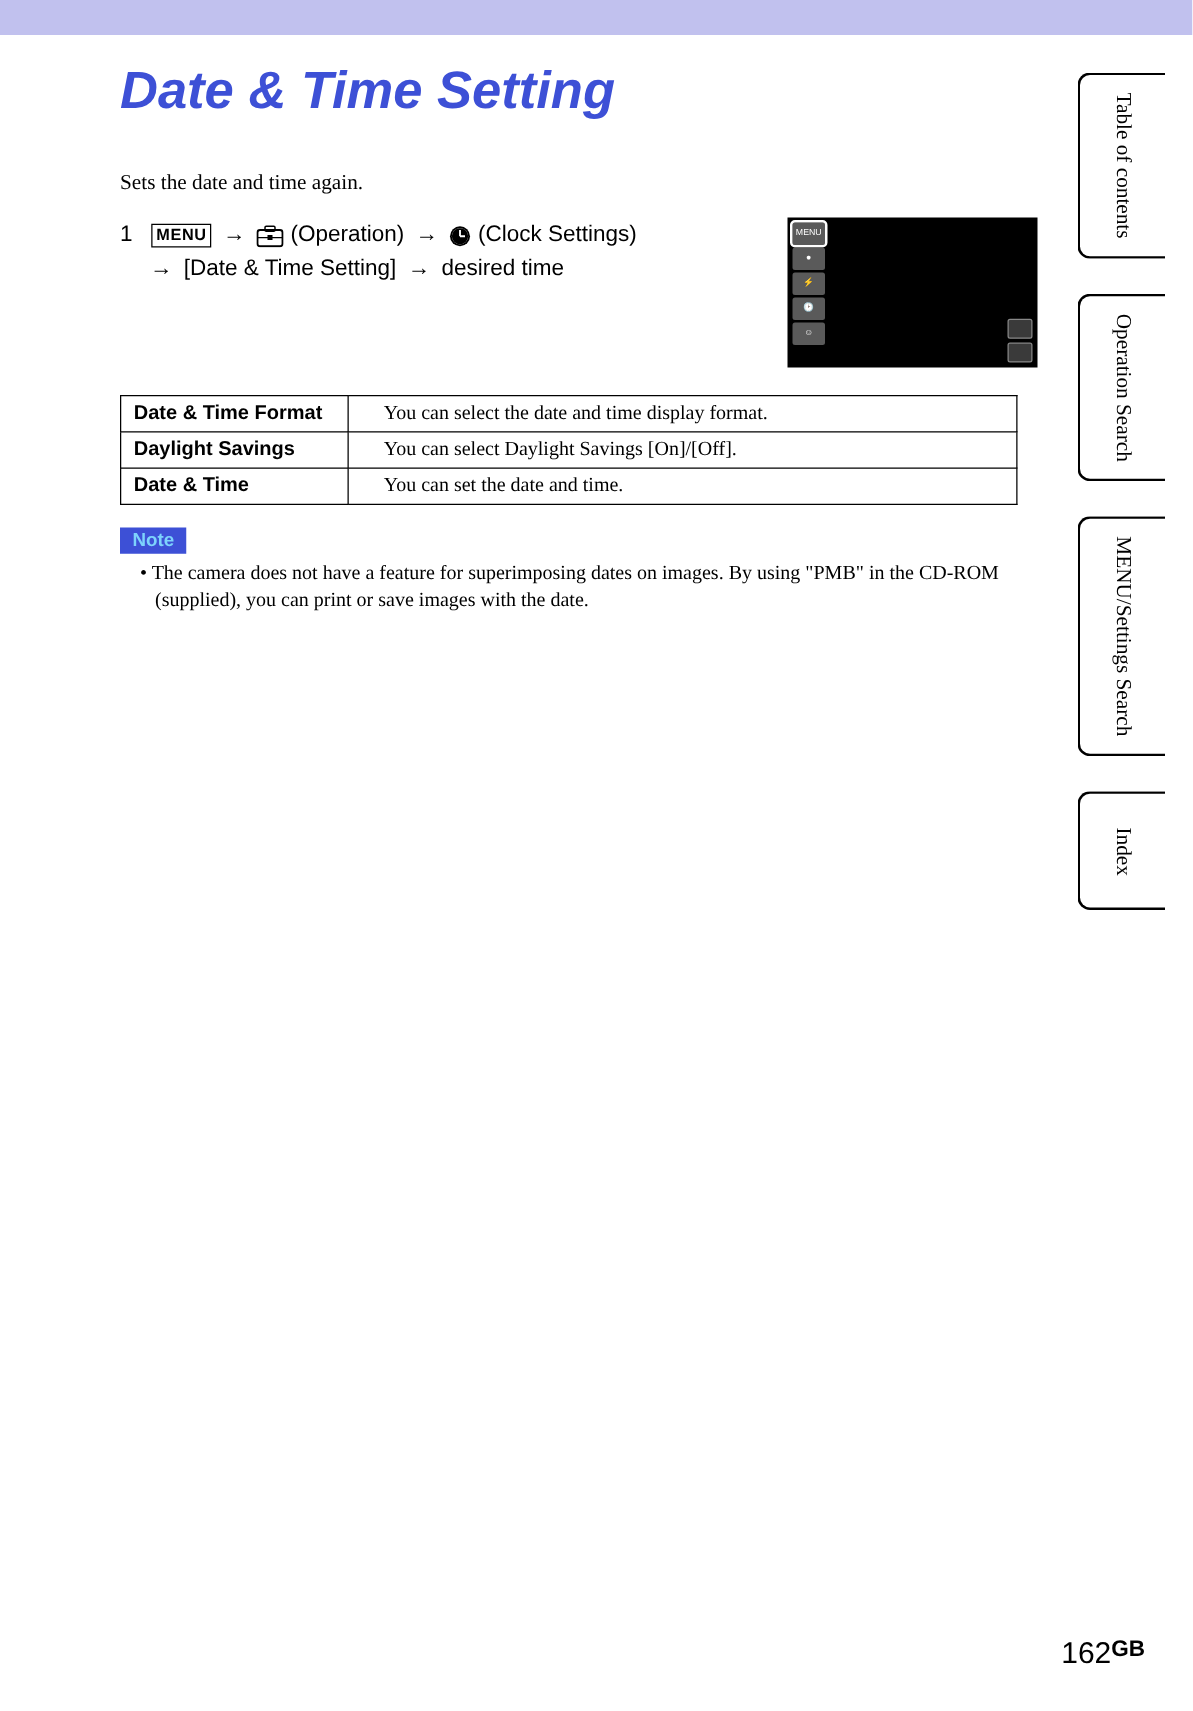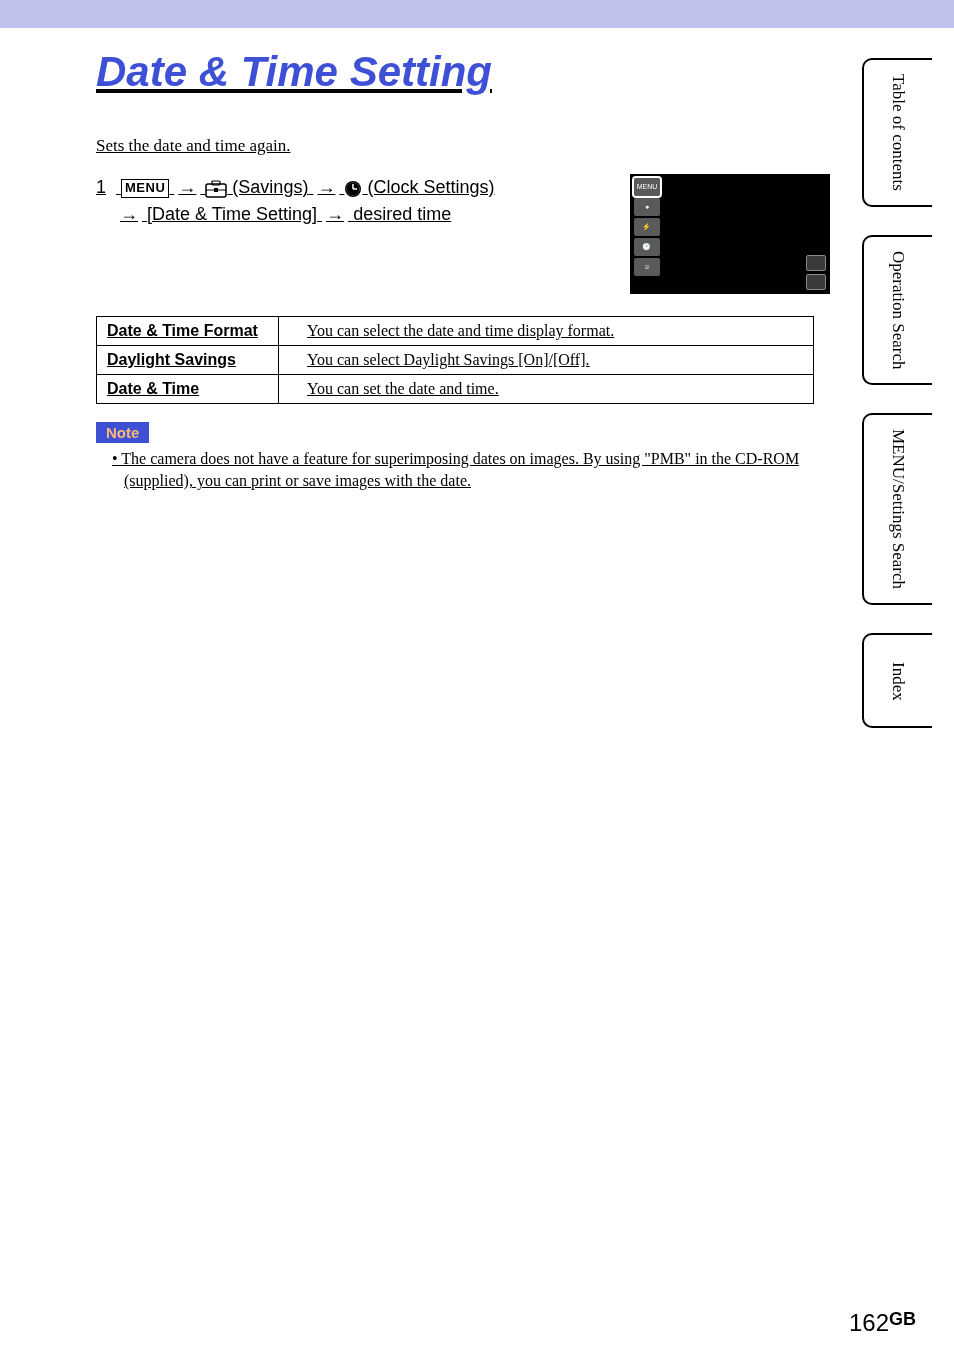--- a/index.html
+++ b/index.html
@@ -15,21 +15,20 @@
       position: relative;
     }
     .top-bar {
       width: 100%;
       height: 28px;
       background: #c1c1ee;
     }
     .content {
       padding: 20px 0 0 96px;
       width: 830px;
-      text-decoration: underline;
     }
     .title {
       font-size: 42px;
       font-weight: bold;
       color: #3d50d6;
       font-style: italic;
       margin-bottom: 24px;
       font-family: Arial, Helvetica, sans-serif;
     }
     .intro-text {
@@ -141,21 +140,21 @@
       font-family: Arial, Helvetica, sans-serif;
       width: 182px;
     }
     .settings-table td.desc-cell {
       font-family: "Times New Roman", Times, serif;
       padding-left: 28px;
     }
     .note-box {
       display: inline-block;
       background: #3d50d6;
-      color: #fdba74;
+      color: #7dd3fc;
       font-weight: bold;
       font-size: 15px;
       padding: 2px 10px;
       margin-top: 18px;
       margin-bottom: 5px;
     }
     .note-text {
       font-family: "Times New Roman", Times, serif;
       font-size: 16px;
       margin-left: 4px;
@@ -224,21 +223,21 @@
       <span class="menu-icon">MENU</span>
       <span class="arrow">→</span>
       <span class="settings-icon">
         <svg width="22" height="18" viewBox="0 0 22 18">
           <rect x="1" y="4" width="20" height="13" rx="2" fill="none" stroke="#000" stroke-width="1.5"></rect>
           <rect x="7" y="1" width="8" height="4" rx="1" fill="none" stroke="#000" stroke-width="1.2"></rect>
           <line x1="1" y1="10" x2="21" y2="10" stroke="#000" stroke-width="1"></line>
           <rect x="9" y="8" width="4" height="4" fill="#000"></rect>
         </svg>
       </span>
-      <span>(Savings)</span>
+      <span>(Operation)</span>
       <span class="arrow">→</span>
       <span class="clock-icon">
         <svg width="18" height="18" viewBox="0 0 18 18">
           <circle cx="9" cy="9" r="8" fill="#000"></circle>
           <circle cx="9" cy="9" r="6.5" fill="#fff"></circle>
           <circle cx="9" cy="9" r="6.5" fill="#000"></circle>
           <line x1="9" y1="9" x2="9" y2="4" stroke="#fff" stroke-width="1.5"></line>
           <line x1="9" y1="9" x2="13" y2="9" stroke="#fff" stroke-width="1.5"></line>
         </svg>
       </span>

